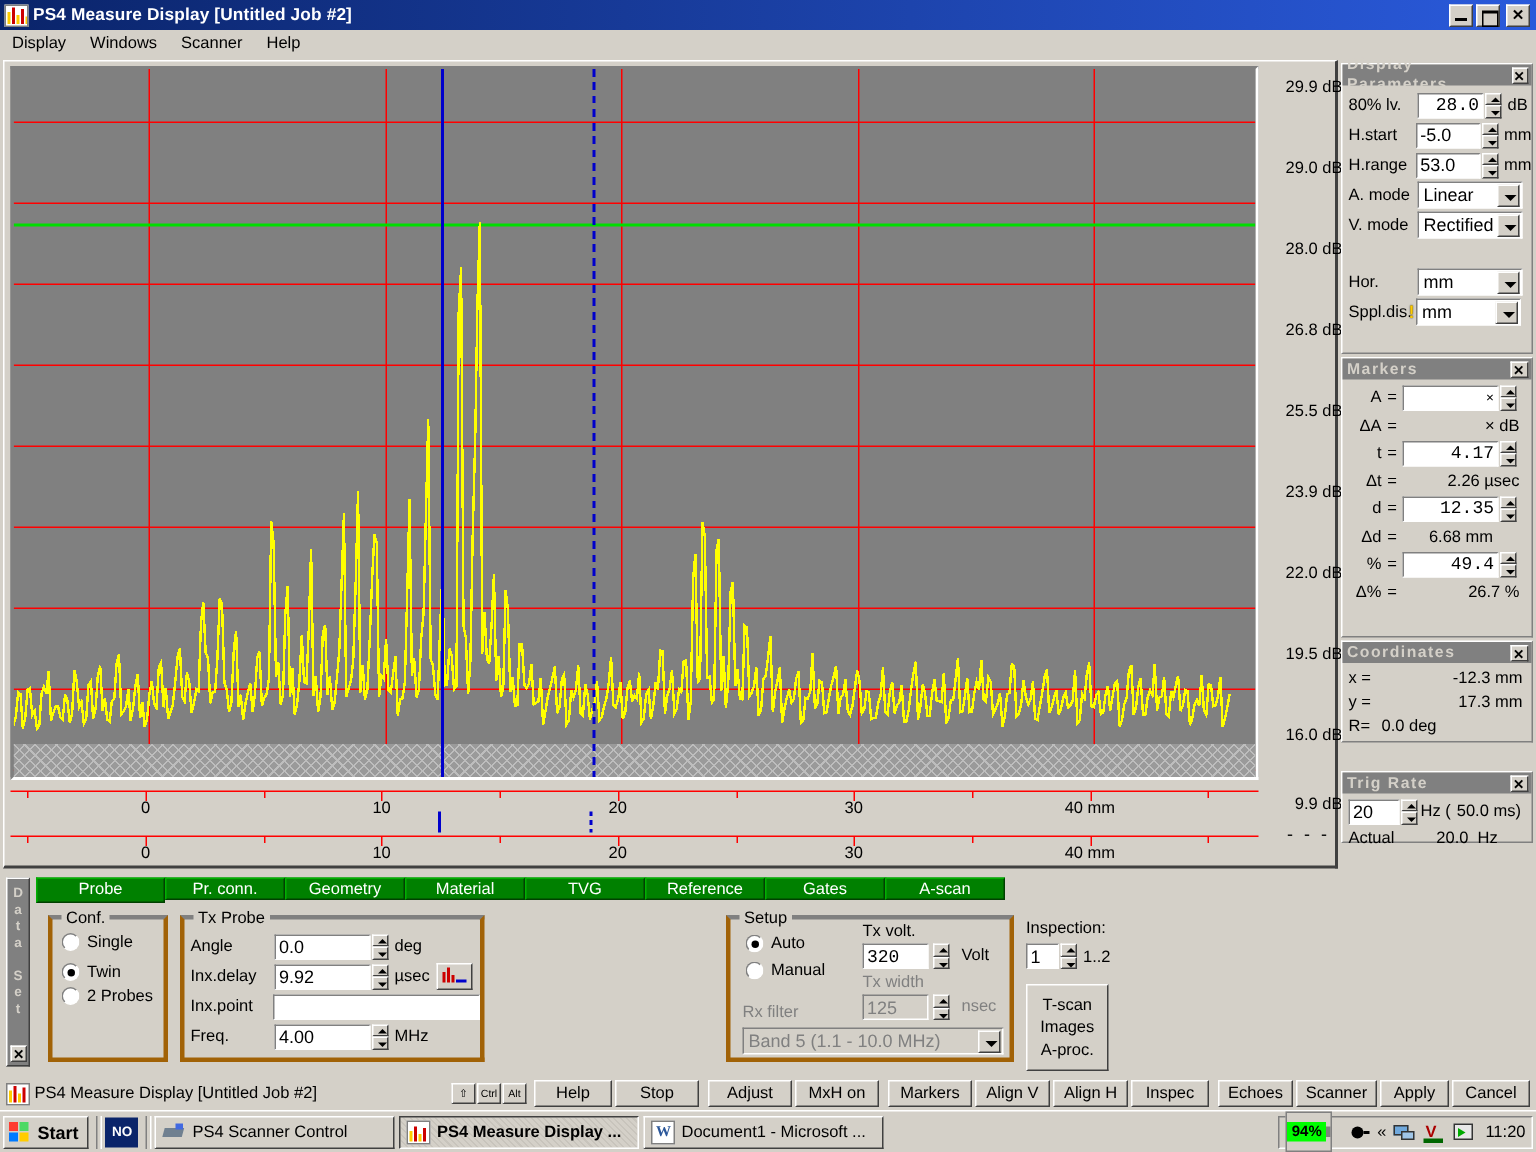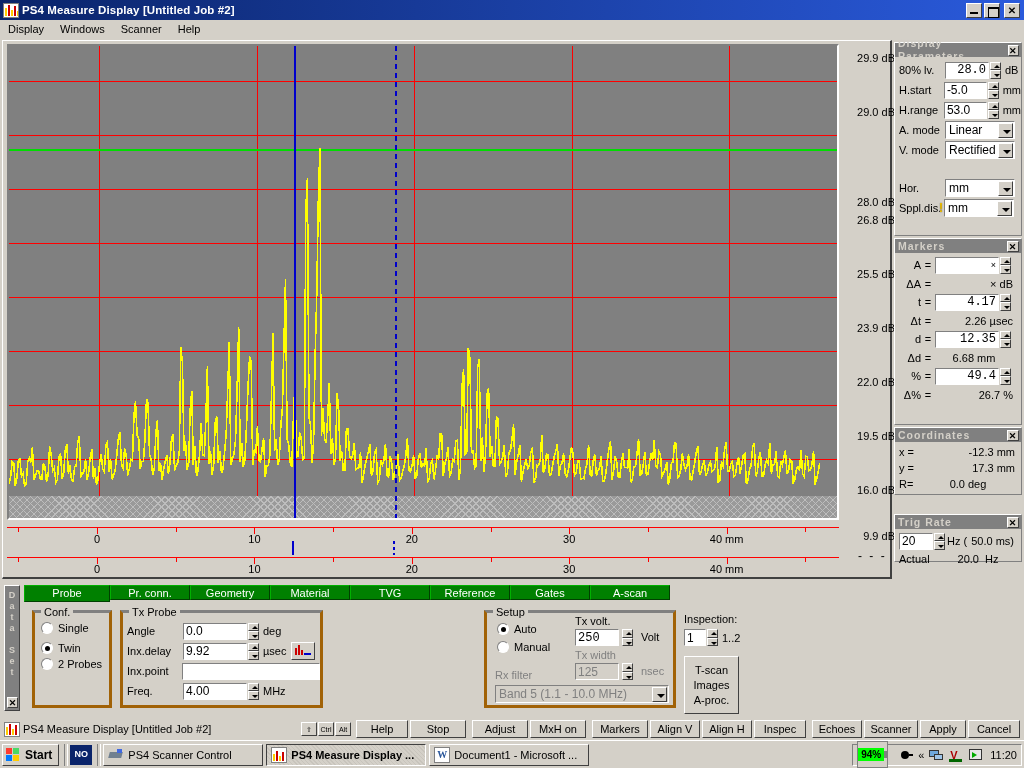--- a/index.html
+++ b/index.html
@@ -328,21 +328,21 @@
             <path d="M0.0 437.6 L1.6 431.5 L3.1 415.3 L4.7 416.8 L6.2 439.6 L7.8 432.9 L9.4 413.9 L10.9 412.9 L12.5 430.6 L14.1 427.8 L15.6 439.8 L17.2 437.7 L18.7 416.3 L20.3 411.8 L21.9 416.3 L23.4 401.5 L25.0 434.3 L26.6 429.2 L28.1 425.0 L29.7 424.7 L31.2 432.2 L32.8 433.6 L34.4 416.9 L35.9 420.8 L37.5 435.8 L39.1 429.8 L40.6 400.6 L42.2 408.6 L43.7 425.2 L45.3 421.8 L46.9 436.5 L48.4 433.7 L50.0 410.8 L51.6 408.2 L53.1 433.2 L54.7 426.7 L56.2 404.6 L57.8 397.8 L59.4 428.1 L60.9 419.2 L62.5 433.9 L64.1 435.0 L65.6 421.2 L67.2 419.8 L68.7 396.6 L70.3 390.3 L71.9 430.1 L73.4 428.2 L75.0 425.3 L76.6 413.2 L78.1 434.3 L79.7 426.4 L81.2 411.7 L82.8 403.5 L84.4 432.7 L85.9 422.3 L87.5 438.8 L89.0 433.6 L90.6 416.7 L92.2 408.0 L93.7 423.2 L95.3 425.9 L96.9 398.8 L98.4 395.8 L100.0 425.6 L101.5 412.6 L103.1 433.4 L104.7 428.6 L106.2 424.1 L107.8 408.8 L109.4 391.7 L110.9 386.1 L112.5 418.8 L114.0 421.8 L115.6 402.3 L117.2 409.1 L118.7 429.4 L120.3 423.0 L121.9 413.7 L123.4 414.8 L125.0 369.0 L126.5 355.4 L128.1 388.9 L129.7 392.8 L131.2 422.9 L132.8 415.6 L134.4 415.1 L135.9 393.8 L137.5 353.0 L139.0 356.5 L140.6 409.1 L142.2 413.9 L143.7 428.7 L145.3 422.1 L146.9 386.7 L148.4 374.5 L150.0 425.1 L151.5 417.1 L153.1 433.8 L154.7 422.7 L156.2 416.0 L157.8 409.4 L159.4 428.3 L160.9 417.7 L162.5 392.3 L164.0 388.4 L165.6 424.8 L167.2 419.1 L168.7 417.1 L170.3 406.3 L171.8 301.5 L173.4 315.6 L175.0 405.3 L176.5 395.4 L178.1 423.6 L179.7 417.3 L181.2 363.2 L182.8 344.8 L184.3 418.9 L185.9 399.7 L187.5 430.3 L189.0 424.3 L190.6 407.7 L192.2 377.1 L193.7 408.8 L195.3 409.6 L196.8 374.7 L198.4 320.3 L200.0 418.2 L201.5 404.7 L203.1 428.9 L204.7 418.3 L206.2 376.3 L207.8 370.6 L209.3 417.4 L210.9 404.9 L212.5 427.2 L214.0 422.8 L215.6 406.0 L217.2 387.5 L218.7 343.7 L220.3 296.0 L221.8 418.5 L223.4 413.2 L225.0 407.6 L226.5 394.3 L228.1 343.6 L229.7 281.2 L231.2 415.7 L232.8 397.3 L234.3 420.6 L235.9 413.9 L237.5 380.3 L239.0 341.7 L240.6 310.4 L242.2 315.8 L243.7 418.7 L245.3 404.4 L246.8 406.4 L248.4 380.1 L250.0 414.4 L251.5 415.9 L253.1 403.1 L254.6 391.6 L256.2 431.4 L257.8 419.9 L259.3 419.6 L260.9 408.9 L262.5 348.7 L264.0 286.6 L265.6 404.7 L267.1 392.9 L268.7 418.9 L270.3 413.6 L271.8 379.6 L273.4 362.5 L275.0 294.8 L276.5 233.2 L278.1 393.4 L279.6 397.2 L281.2 417.0 L282.8 420.6 L284.3 375.4 L285.9 336.4 L287.5 411.0 L289.0 410.3 L290.6 386.5 L292.1 390.8 L293.7 413.5 L295.3 411.8 L296.8 162.3 L298.4 132.3 L300.0 371.6 L301.5 378.8 L303.1 416.7 L304.6 394.6 L306.2 307.7 L307.8 247.1 L309.3 155.3 L310.9 102.0 L312.5 389.8 L314.0 362.3 L315.6 393.3 L317.1 396.7 L318.7 371.0 L320.3 336.8 L321.8 407.8 L323.4 391.7 L325.0 418.7 L326.5 412.4 L328.1 347.2 L329.6 360.4 L331.2 415.1 L332.8 405.6 L334.3 424.6 L335.9 424.1 L337.4 383.2 L339.0 383.2 L340.6 410.5 L342.1 412.8 L343.7 409.4 L345.3 396.8 L346.8 423.6 L348.4 422.4 L349.9 421.7 L351.5 406.0 L353.1 437.3 L354.6 428.4 L356.2 418.6 L357.8 412.2 L359.3 405.8 L360.9 398.3 L362.4 429.5 L364.0 425.5 L365.6 406.7 L367.1 403.7 L368.7 436.8 L370.3 434.1 L371.8 414.1 L373.4 418.8 L374.9 413.8 L376.5 397.6 L378.1 429.9 L379.6 431.4 L381.2 410.0 L382.8 417.4 L384.3 433.9 L385.9 426.5 L387.4 422.8 L389.0 407.8 L390.6 434.2 L392.1 432.2 L393.7 425.2 L395.3 419.5 L396.8 409.4 L398.4 392.3 L399.9 423.8 L401.5 425.5 L403.1 419.8 L404.6 409.0 L406.2 433.2 L407.8 429.4 L409.3 412.9 L410.9 407.6 L412.4 421.7 L414.0 417.6 L415.6 419.9 L417.1 402.4 L418.7 435.5 L420.2 432.9 L421.8 417.0 L423.4 414.0 L424.9 433.4 L426.5 424.6 L428.1 408.9 L429.6 413.7 L431.2 387.8 L432.7 388.3 L434.3 429.9 L435.9 417.5 L437.4 413.0 L439.0 400.8 L440.6 429.8 L442.1 426.9 L443.7 413.7 L445.2 415.3 L446.8 395.0 L448.4 394.3 L449.9 434.1 L451.5 421.9 L453.1 339.7 L454.6 323.2 L456.2 408.4 L457.7 406.8 L459.3 301.9 L460.9 311.9 L462.4 405.7 L464.0 404.9 L465.6 422.4 L467.1 420.1 L468.7 320.7 L470.2 313.4 L471.8 414.9 L473.4 391.3 L474.9 426.2 L476.5 409.0 L478.1 348.3 L479.6 341.8 L481.2 411.1 L482.7 400.2 L484.3 420.0 L485.9 420.2 L487.4 370.9 L489.0 372.4 L490.6 418.2 L492.1 415.9 L493.7 411.2 L495.2 399.0 L496.8 431.1 L498.4 427.1 L499.9 406.9 L501.5 404.4 L503.0 392.6 L504.6 378.1 L506.2 428.9 L507.7 415.8 L509.3 407.8 L510.9 399.0 L512.4 435.8 L514.0 426.4 L515.5 419.5 L517.1 413.6 L518.7 422.4 L520.2 420.1 L521.8 406.2 L523.4 401.6 L524.9 436.0 L526.5 434.5 L528.0 419.3 L529.6 419.7 L531.2 414.7 L532.7 389.1 L534.3 426.4 L535.9 422.8 L537.4 407.8 L539.0 408.9 L540.5 429.5 L542.1 428.8 L543.7 418.7 L545.2 410.9 L546.8 404.9 L548.4 397.9 L549.9 430.1 L551.5 418.9 L553.0 417.4 L554.6 407.0 L556.2 427.8 L557.7 430.6 L559.3 424.6 L560.9 412.8 L562.4 401.1 L564.0 407.7 L565.5 429.5 L567.1 427.3 L568.7 415.0 L570.2 415.2 L571.8 433.4 L573.4 432.5 L574.9 432.7 L576.5 422.6 L578.0 418.3 L579.6 398.9 L581.2 428.5 L582.7 430.4 L584.3 414.6 L585.8 408.6 L587.4 429.6 L589.0 424.2 L590.5 422.5 L592.1 410.5 L593.7 435.2 L595.2 435.1 L596.8 427.3 L598.3 414.5 L599.9 403.0 L601.5 395.1 L603.0 434.0 L604.6 425.0 L606.2 410.0 L607.7 416.2 L609.3 431.3 L610.8 431.0 L612.4 416.0 L614.0 406.9 L615.5 421.4 L617.1 421.5 L618.7 422.0 L620.2 402.9 L621.8 436.3 L623.3 433.1 L624.9 420.8 L626.5 420.6 L628.0 407.6 L629.6 392.8 L631.2 428.8 L632.7 428.3 L634.3 417.7 L635.8 405.9 L637.4 428.8 L639.0 428.6 L640.5 416.1 L642.1 408.6 L643.7 413.7 L645.2 394.2 L646.8 420.1 L648.3 421.8 L649.9 405.6 L651.5 408.8 L653.0 430.0 L654.6 426.9 L656.2 422.8 L657.7 416.0 L659.3 438.4 L660.8 432.4 L662.4 417.0 L664.0 416.0 L665.5 396.8 L667.1 397.8 L668.6 431.6 L670.2 429.9 L671.8 423.6 L673.3 407.6 L674.9 418.6 L676.5 423.7 L678.0 420.2 L679.6 408.3 L681.1 433.1 L682.7 434.0 L684.3 424.3 L685.8 416.1 L687.4 405.1 L689.0 400.4 L690.5 429.2 L692.1 425.5 L693.6 419.4 L695.2 413.9 L696.8 430.2 L698.3 426.7 L699.9 419.0 L701.5 415.7 L703.0 425.6 L704.6 424.2 L706.1 421.1 L707.7 401.0 L709.3 436.1 L710.8 434.4 L712.4 416.7 L714.0 419.8 L715.5 404.1 L717.1 395.7 L718.6 424.8 L720.2 425.4 L721.8 417.5 L723.3 415.4 L724.9 430.2 L726.5 428.9 L728.0 417.2 L729.6 411.2 L731.1 427.8 L732.7 418.5 L734.3 409.3 L735.8 408.0 L737.4 438.2 L739.0 434.3 L740.5 423.6 L742.1 419.5 L743.6 401.3 L745.2 397.4 L746.8 430.3 L748.3 426.1 L749.9 411.7 L751.4 406.2 L753.0 430.5 L754.6 430.4 L756.1 418.8 L757.7 414.2 L759.3 417.6 L760.8 396.6 L762.4 427.7 L763.9 419.0 L765.5 418.3 L767.1 405.3 L768.6 430.1 L770.2 431.7 L771.8 414.9 L773.3 418.9 L774.9 410.7 L776.4 404.6 L778.0 428.1 L779.6 424.4 L781.1 413.8 L782.7 414.8 L784.3 437.5 L785.8 433.2 L787.4 423.4 L788.9 420.6 L790.5 424.4 L792.1 404.1 L793.6 427.6 L795.2 430.8 L796.8 410.2 L798.3 410.7 L799.9 424.7 L801.4 424.3 L803.0 418.0 L804.6 405.3 L806.1 438.6 L807.7 432.8 L809.3 424.9 L810.8 416.8 L812.4 NaN L813.9 NaN L815.5 NaN L817.1 NaN L818.6 NaN L820.2 NaN L821.8 NaN L823.3 NaN L824.9 NaN L826.4 NaN " fill="none" stroke="#ffff00" stroke-width="1.6" shape-rendering="crispEdges"></path>
           </svg>
         <div class="cursor-solid" style="left:285px"></div>
         <div class="cursor-dash" style="left:386px"></div>
       </div>
     </div>
 
     <div class="ylabels" id="ylabels">
         <div class="ylabel" style="top: 8px;">29.9 dB</div>
         <div class="ylabel" style="top: 62px;">29.0 dB</div>
-        <div class="ylabel" style="top: 116px; margin-top: 36px;">28.0 dB</div>
+        <div class="ylabel" style="top: 116px;">28.0 dB</div>
         <div class="ylabel" style="top: 170px;">26.8 dB</div>
         <div class="ylabel" style="top: 224px;">25.5 dB</div>
         <div class="ylabel" style="top: 278px;">23.9 dB</div>
         <div class="ylabel" style="top: 332px;">22.0 dB</div>
         <div class="ylabel" style="top: 386px;">19.5 dB</div>
         <div class="ylabel" style="top: 440px;">16.0 dB</div>
         <div class="ylabel" style="top: 486px;">9.9 dB</div>
       </div>
     <div class="dots-mark">- - -</div>
 
@@ -537,21 +537,21 @@
     <div class="prow" style="height:16px; margin-top:2px">
       <span class="plab" style="width:22px">x =</span>
       <span class="ro-val" style="flex:1; text-align:right; padding-right:6px">-12.3 mm</span>
     </div>
     <div class="prow" style="height:16px">
       <span class="plab" style="width:22px">y =</span>
       <span class="ro-val" style="flex:1; text-align:right; padding-right:6px">17.3 mm</span>
     </div>
     <div class="prow" style="height:16px">
       <span class="plab" style="width:22px">R=</span>
-      <span class="ro-val" style="flex:1; text-align:center; padding-right:6px">0.0 deg</span>
+      <span class="ro-val" style="flex:1; text-align:left; padding-right:6px">0.0 deg</span>
     </div>
   </div>
 
   <div class="rpanel panel-box" style="left:894px; top:494px; width:128px; height:48px;margin-top:20px;">
     <div class="panel-title">
       <span>Trig Rate</span>
       <span class="panel-x">✕</span>
     </div>
     <div class="prow" style="margin-top:2px">
       <span class="field" style="width:34px">20</span>
@@ -654,21 +654,21 @@
       <label class="radio on" style="position:absolute; left:10px; top:10px">
         <span class="dot"></span>
         <span>Auto</span>
       </label>
       <label class="radio" style="position:absolute; left:10px; top:28px">
         <span class="dot"></span>
         <span>Manual</span>
       </label>
 
       <span class="plab" style="position:absolute; left:88px; top:2px">Tx volt.</span>
-      <span class="field num" style="position:absolute; left:88px; top:16px; width:44px; justify-content:flex-start">250</span>
+      <span class="field num" style="position:absolute; left:88px; top:16px; width:44px; justify-content:flex-start">320</span>
       <span class="spin" style="position:absolute; left:134px; top:16px">
           <div class="up"></div>
           <div class="dn"></div>
         </span>
       <span class="unit" style="position:absolute; left:150px; top:18px">Volt</span>
 
       <span class="plab dis" style="position:absolute; left:88px; top:36px">Tx width</span>
       <span class="field dis-field" style="position:absolute; left:88px; top:50px; width:44px">125</span>
       <span class="spin" style="position:absolute; left:134px; top:50px">
           <div class="up"></div>

